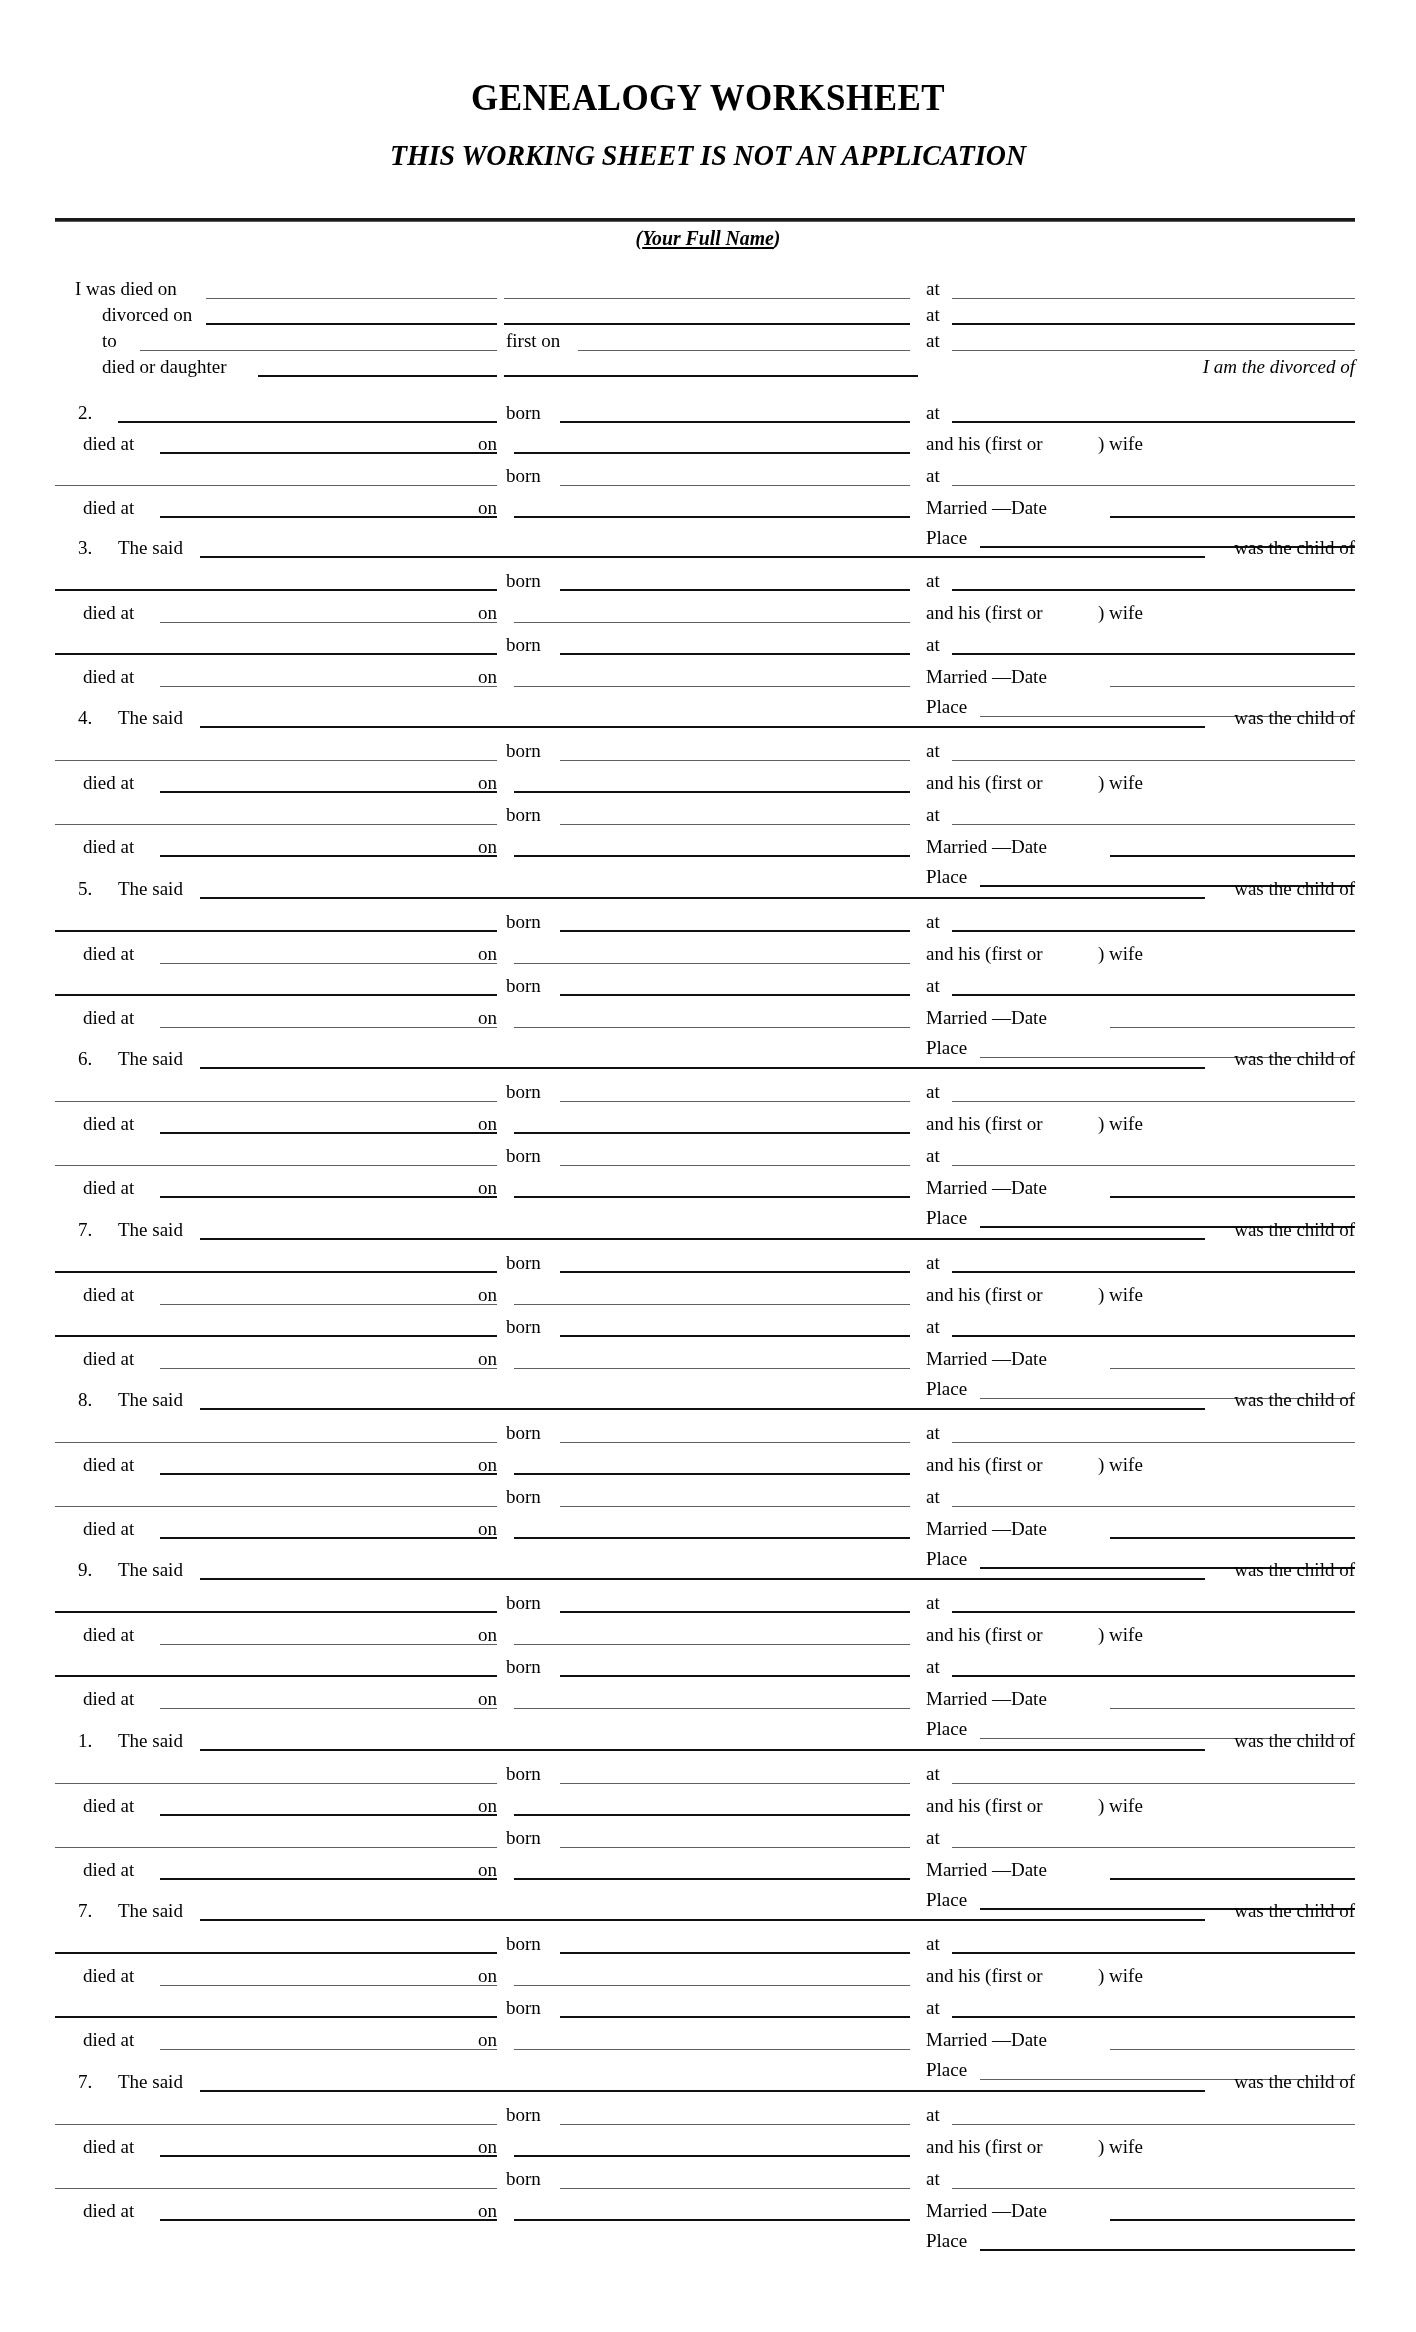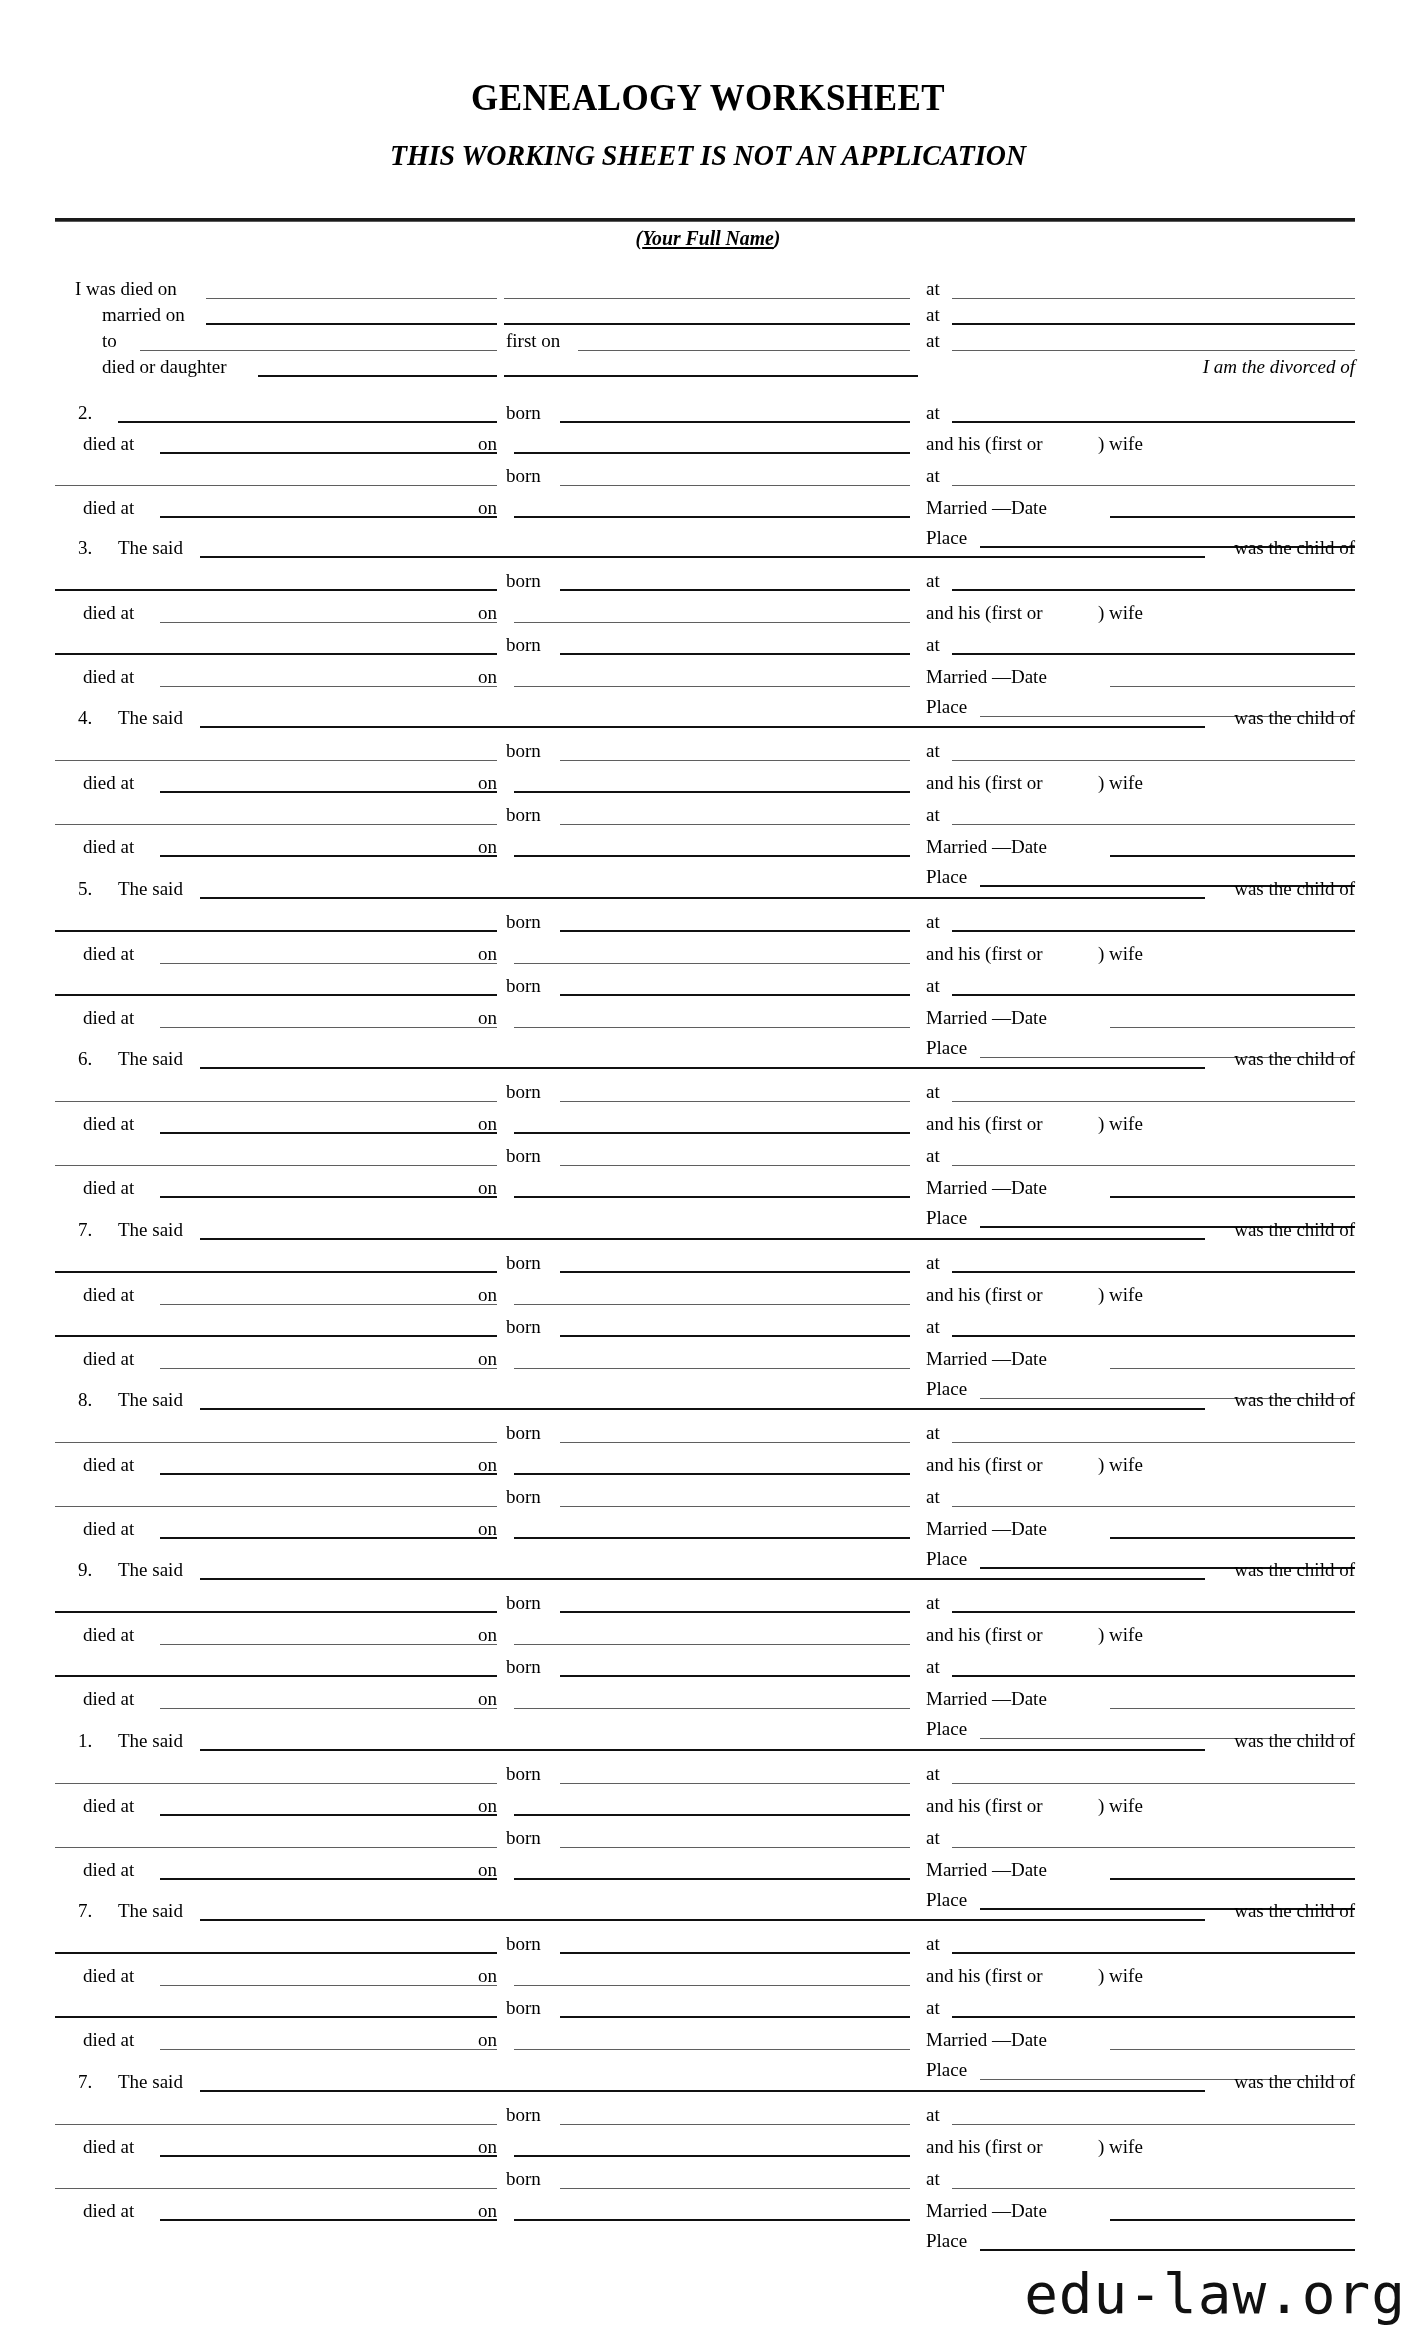--- a/index.html
+++ b/index.html
@@ -123,21 +123,21 @@
 
   <div id="form-body">
       <div class="row" style="top: 276px;">
         <span class="lbl" style="left: 75px;">I was died on</span>
         <div class="ln thin" style="left: 206px; width: 291px;"></div>
         <div class="ln thin" style="left: 504px; width: 406px;"></div>
         <span class="lbl" style="left: 926px;">at</span>
         <div class="ln thin" style="left: 952px; width: 403px;"></div>
       </div>
       <div class="row" style="top: 302px;">
-        <span class="lbl" style="left: 102px;">married on</span>
+        <span class="lbl" style="left: 102px;">divorced on</span>
         <div class="ln" style="left: 206px; width: 291px;"></div>
         <div class="ln" style="left: 504px; width: 406px;"></div>
         <span class="lbl" style="left: 926px;">at</span>
         <div class="ln" style="left: 952px; width: 403px;"></div>
       </div>
       <div class="row" style="top: 328px;">
         <span class="lbl" style="left: 102px;">to</span>
         <div class="ln thin" style="left: 140px; width: 357px;"></div>
         <span class="lbl" style="left: 506px;">first on</span>
         <div class="ln thin" style="left: 578px; width: 332px;"></div>
@@ -580,14 +580,13 @@
         <div class="ln" style="left: 514px; width: 396px;"></div>
         <span class="lbl" style="left: 926px;">Married —Date</span>
         <div class="ln" style="left: 1110px; width: 245px;"></div>
       </div>
       <div class="row" style="top: 2228px;">
         <span class="lbl" style="left: 926px;">Place</span>
         <div class="ln" style="left: 980px; width: 375px;"></div>
       </div>
     </div>
 
-  <div class="watermark">edu-law.org</div>
 </div>
 
 </body></html>

